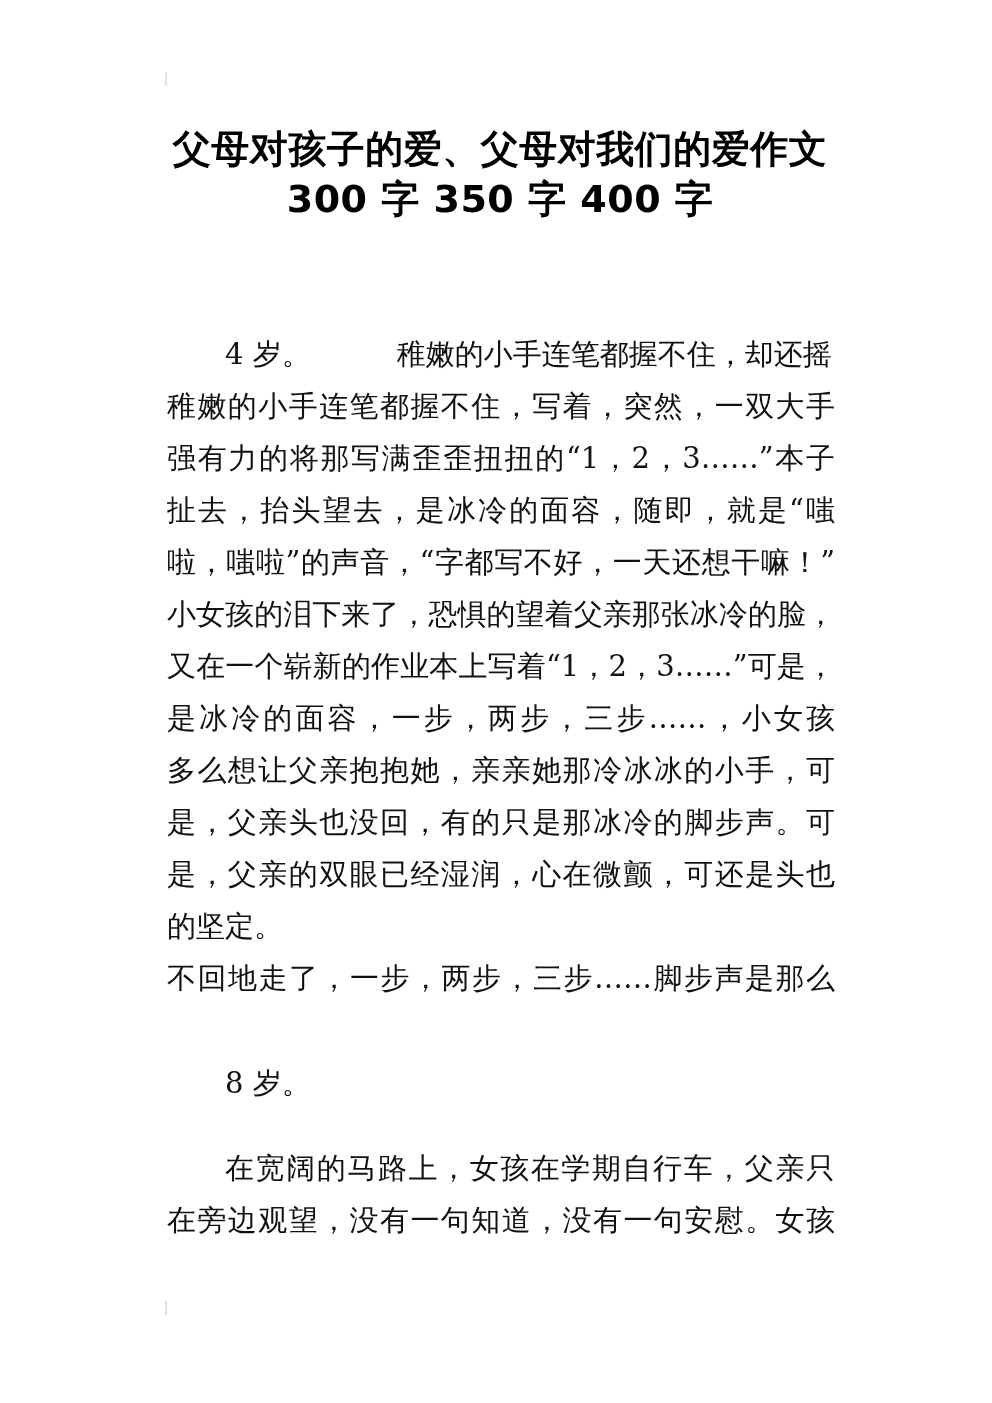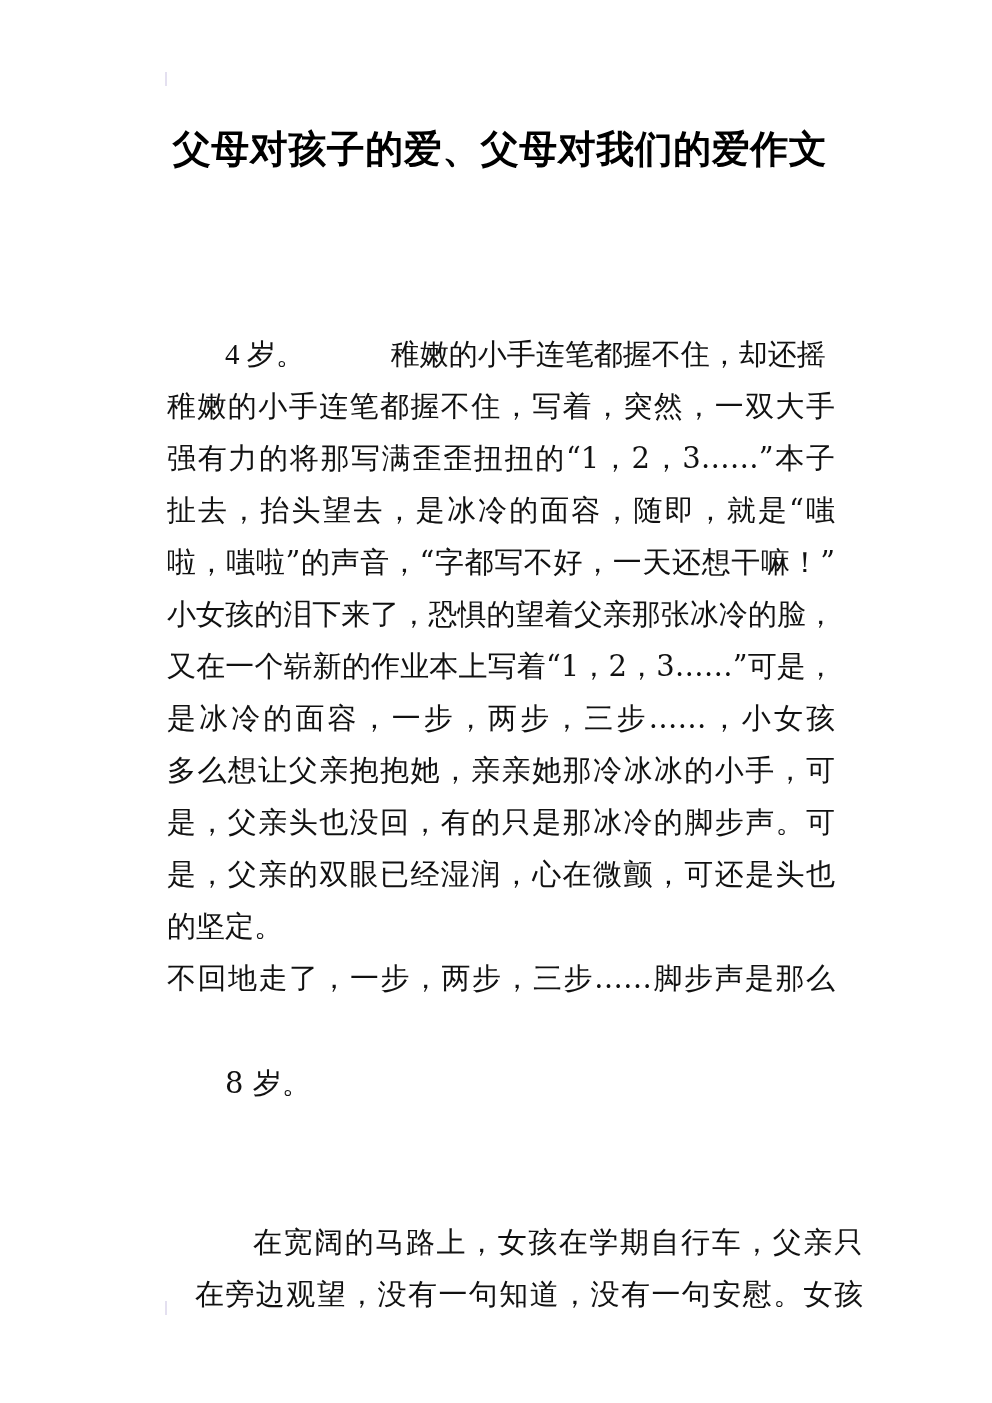--- a/index.html
+++ b/index.html
@@ -71,41 +71,42 @@
   </style>
 </head>
 <body>
 
 <div class="page">
   <div class="margin-mark top"></div>
   <div class="margin-mark bottom"></div>
 
   <h1 class="title" style="margin:0;">
     <span class="t-line">父母对孩子的爱、父母对我们的爱作文</span>
+    <span class="t-line">300 字 350 字 400 字</span>
   </h1>
 
   <div class="body-text">
 
     <div class="para" style="top: 328px;">
-      <span class="line indent" style="text-align-last:left;font-family:Liberation Serif, serif;"><span>4 岁。</span><span class="age-gap"></span><span>稚嫩的小手连笔都握不住，却还摇</span></span>
+      <span class="line indent" style="text-align-last:left;"><span>4 岁。</span><span class="age-gap"></span><span>稚嫩的小手连笔都握不住，却还摇</span></span>
       <span class="line">稚嫩的小手连笔都握不住，写着，突然，一双大手</span>
       <span class="line">强有力的将那写满歪歪扭扭的“1，2，3……”本子</span>
       <span class="line">扯去，抬头望去，是冰冷的面容，随即，就是“嗤</span>
       <span class="line">啦，嗤啦”的声音，“字都写不好，一天还想干嘛！”</span>
       <span class="line">小女孩的泪下来了，恐惧的望着父亲那张冰冷的脸，</span>
       <span class="line">又在一个崭新的作业本上写着“1，2，3……”可是，</span>
       <span class="line">是冰冷的面容，一步，两步，三步……，小女孩</span>
       <span class="line">多么想让父亲抱抱她，亲亲她那冷冰冰的小手，可</span>
       <span class="line">是，父亲头也没回，有的只是那冰冷的脚步声。可</span>
       <span class="line">是，父亲的双眼已经湿润，心在微颤，可还是头也</span>
       <span class="line last">的坚定。</span>
       <span class="line">不回地走了，一步，两步，三步……脚步声是那么</span>
     </div>
 
     <div class="para" style="top: 1057px;">
       <span class="line indent last">8 岁。</span>
     </div>
-    <div class="para" style="top: 1216px; margin-left: 28px;">
+    <div class="para" style="top: 1142px;">
       <span class="line indent">在宽阔的马路上，女孩在学期自行车，父亲只</span>
       <span class="line">在旁边观望，没有一句知道，没有一句安慰。女孩</span>
     </div>
   </div>
 </div>
 
 </body></html>

